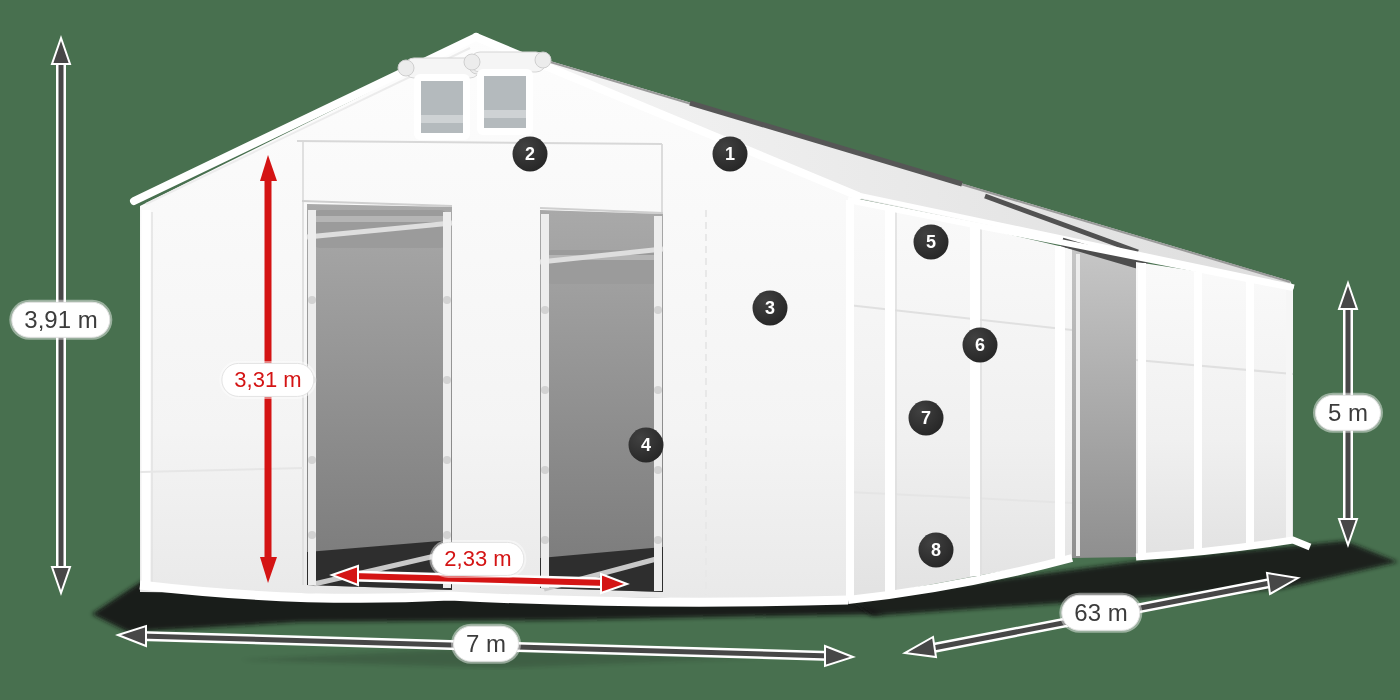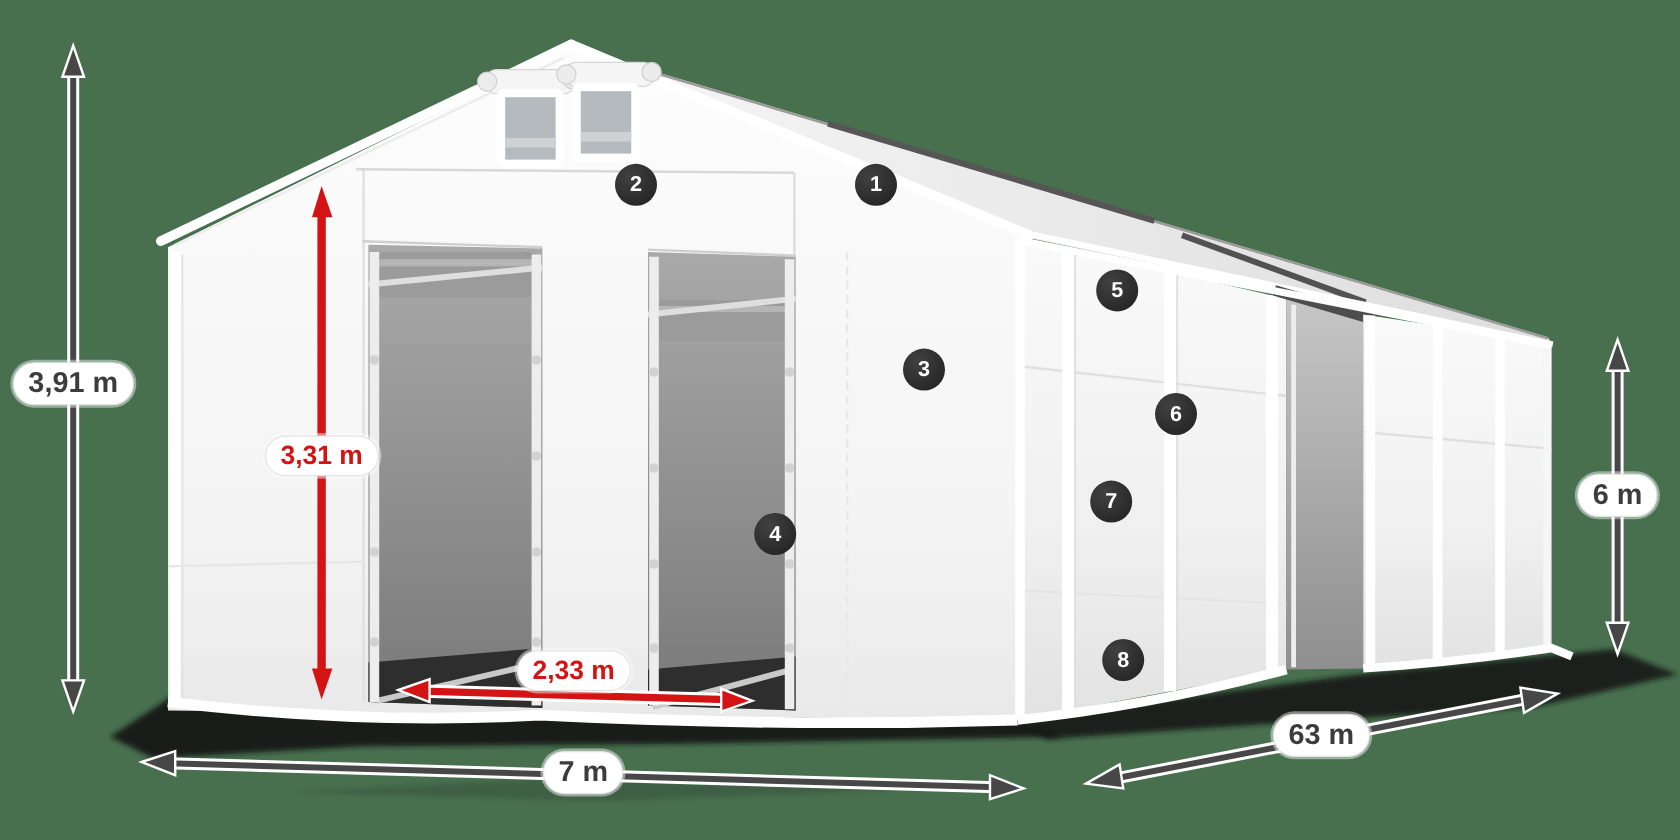--- a/index.html
+++ b/index.html
@@ -5,21 +5,21 @@
   html,body{margin:0;padding:0;}
   #stage{
     position:relative;width:1400px;height:700px;overflow:hidden;
     background:#48704f;
     font-family:"Liberation Sans", sans-serif;
   }
   #stage svg{position:absolute;left:0;top:0;}
   .pill{
     position:absolute;transform:translate(-50%,-50%);
     background:#ffffff;border:1px solid #e3e3e3;border-radius:18px;
-    padding:4px 12px;font-weight:bold;font-size:24px;line-height:1.1;
+    padding:4px 12px;font-weight:normal;font-size:24px;line-height:1.1;
     color:#3c3c3c;white-space:nowrap;
     box-shadow:0 0 0 2px rgba(255,255,255,0.45);
   }
   .pill.red{color:#d41414;font-size:22px;}
   .marker{
     position:absolute;transform:translate(-50%,-50%);
     width:35px;height:35px;border-radius:50%;
     background:radial-gradient(circle at 35% 30%, #414141, #1f1f1f);
     color:#ffffff;font-weight:bold;font-size:18px;
     display:flex;align-items:center;justify-content:center;
@@ -224,21 +224,21 @@
       <polygon points="627,584 601,574 601,593" fill="#d41414" stroke="#ffffff" stroke-width="2"></polygon>
     </g>
   </g>
 </svg>
 
 <div class="pill" style="left:61px;top:320px">3,91 m</div>
 <div class="pill red" style="left:268px;top:380px">3,31 m</div>
 <div class="pill red" style="left:478px;top:559px">2,33 m</div>
 <div class="pill" style="left:486px;top:644px">7 m</div>
 <div class="pill" style="left:1101px;top:613px">63 m</div>
-<div class="pill" style="left:1348px;top:413px">6 m</div>
+<div class="pill" style="left:1348px;top:413px">5 m</div>
 
 <div class="marker" style="left:730px;top:154px">1</div>
 <div class="marker" style="left:530px;top:154px">2</div>
 <div class="marker" style="left:770px;top:308px">3</div>
 <div class="marker" style="left:646px;top:445px">4</div>
 <div class="marker" style="left:931px;top:242px">5</div>
 <div class="marker" style="left:980px;top:345px">6</div>
 <div class="marker" style="left:926px;top:418px">7</div>
 <div class="marker" style="left:936px;top:550px">8</div>
 

